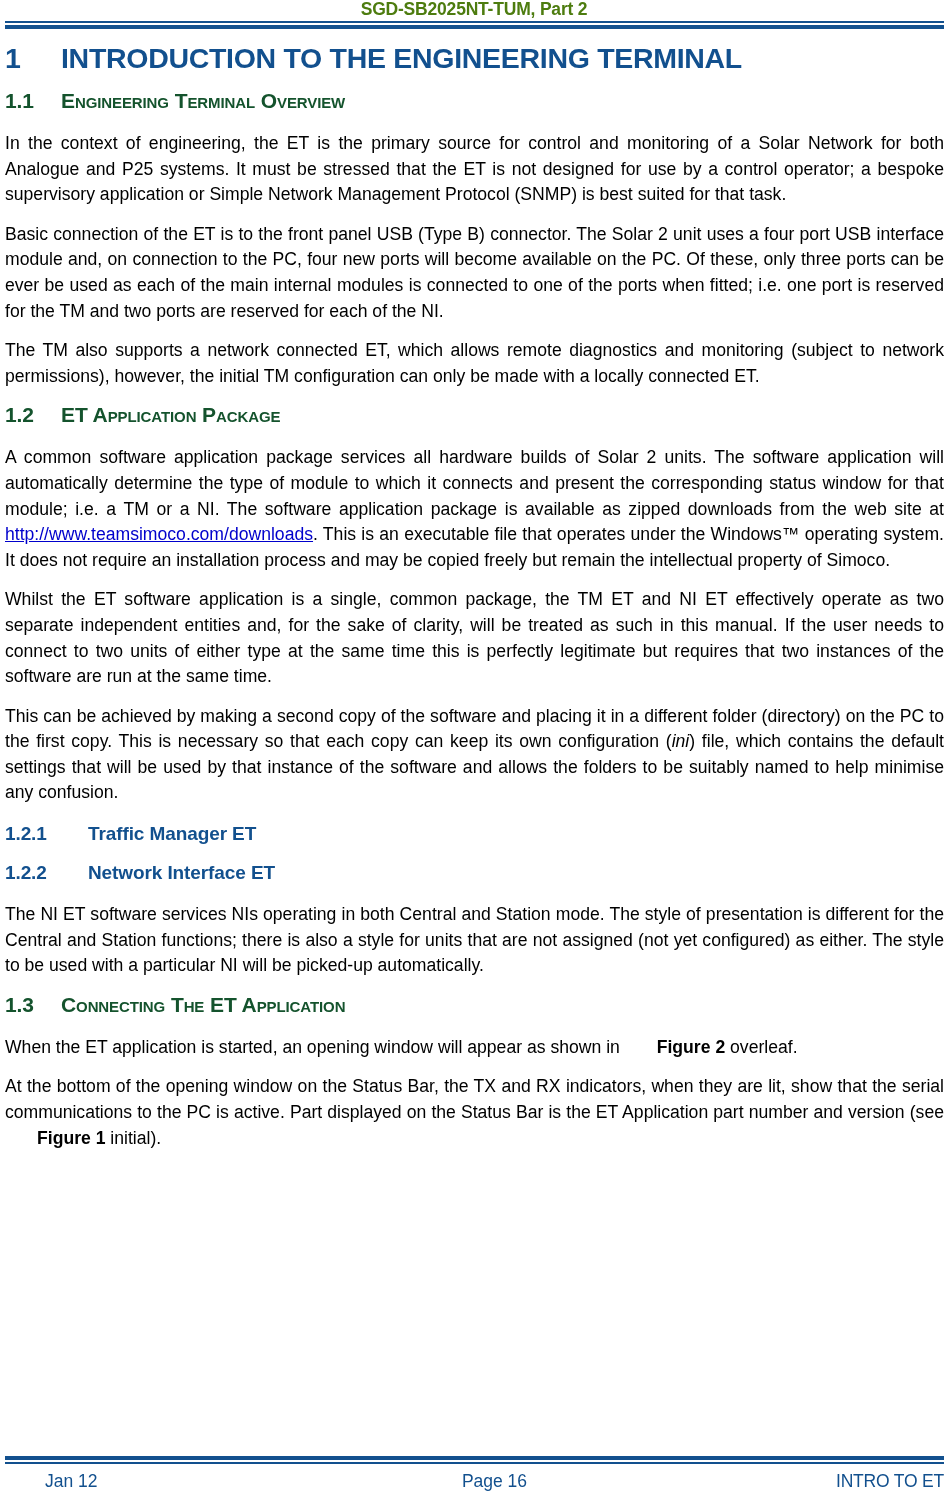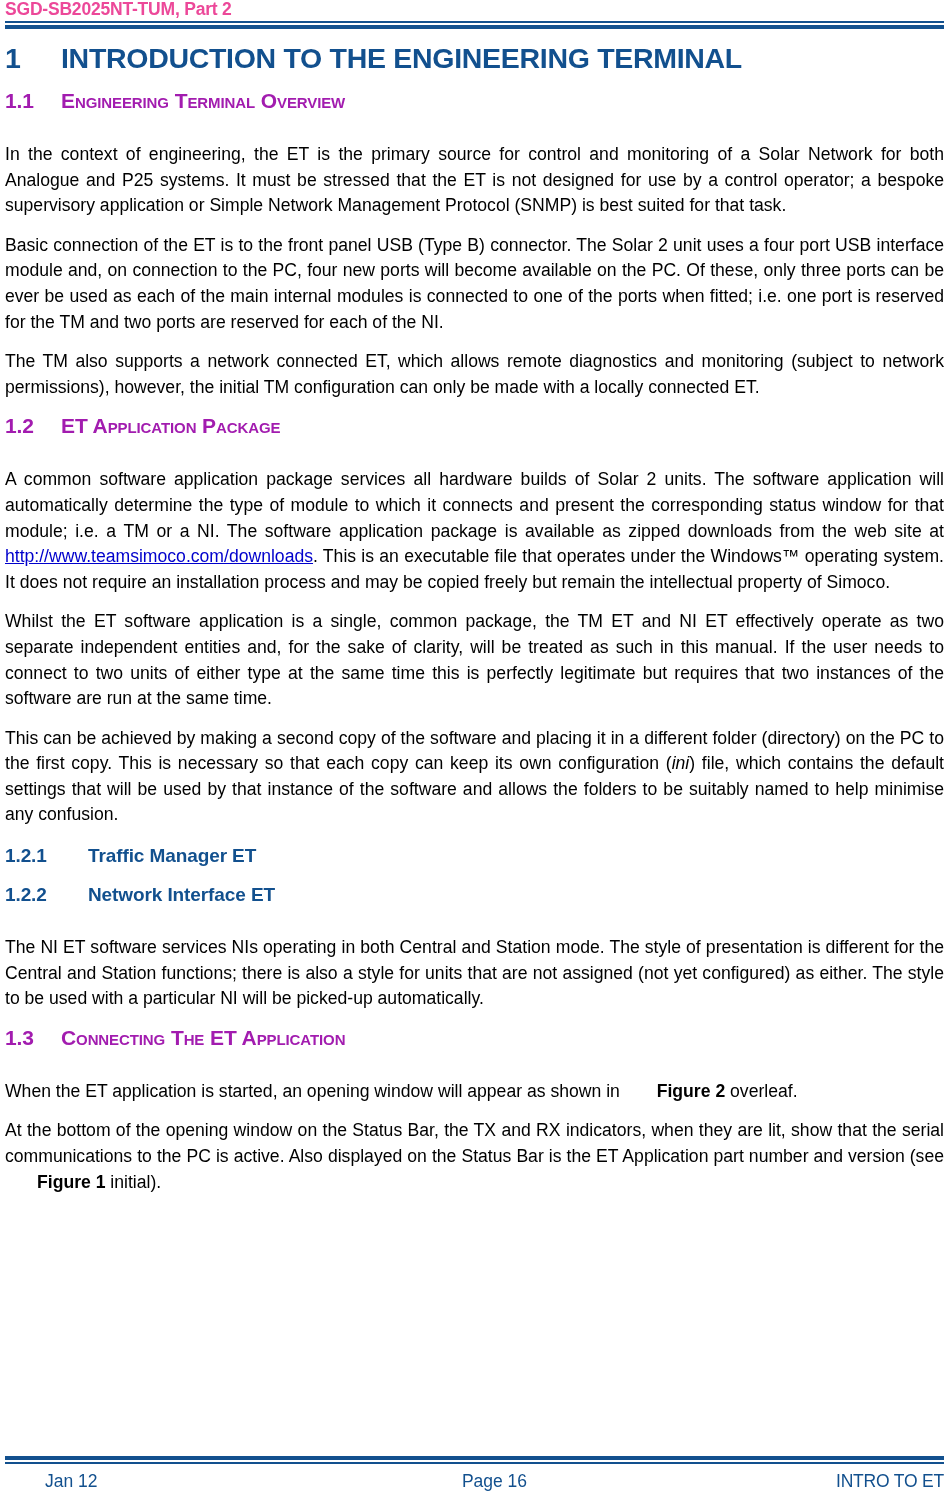--- a/index.html
+++ b/index.html
@@ -27,24 +27,24 @@
 
   
   .page-header {
     position: absolute;
     left: 5px;
     right: 5px;
     top: 0;
     height: 30px;
   }
   .header-text {
-    text-align: left;
+    text-align: center;
     font-size: 17.5px;
     font-weight: bold;
-    color: #ec4899;
+    color: #4d7c0f;
     letter-spacing: -0.2px;
     line-height: 19px;
     padding-right: 1px;
   }
   .rule-header {
     position: absolute;
     left: 0; right: 0;
     top: 21px;
     height: 8px;
   }
@@ -142,21 +142,21 @@
   h1.h-chapter .txt {
     flex: 1 1 auto;
   }
 
   h2.h-sec {
     margin: 13px 0 0 0;
     padding: 0;
     font-size: 21px;
     line-height: 25px;
     font-weight: bold;
-    color: #a21caf;
+    color: #14532d;
     font-variant: small-caps;
     letter-spacing: -0.1px;
     display: flex;
   }
   h2.h-sec .num {
     flex: 0 0 auto;
     width: 56px;
     font-variant: normal;
   }
   h2.h-sec .txt {
@@ -185,21 +185,21 @@
   p.para {
     margin: 14px 0 0 0;
     padding: 0;
     font-size: 17.6px;
     line-height: 25.6px;
     text-align: justify;
     color: #000000;
     word-spacing: 0px;
   }
   p.para.tight {
-    margin-top: 29px;
+    margin-top: 18px;
   }
 
   .link {
     color: #0000CC;
     text-decoration: underline;
   }
   .bold { font-weight: bold; padding-left: 32px; }
   .ital { font-style: italic; }
 </style>
 </head>
@@ -248,21 +248,21 @@
       <span class="num">1.2.2</span>
       <span class="txt">Network Interface ET</span>
     </h3>
     <p class="para tight">The NI ET software services NIs operating in both Central and Station mode.  The style of presentation is different for the Central and Station functions; there is also a style for units that are not assigned (not yet configured) as either.  The style to be used with a particular NI will be picked-up automatically.</p>
 
     <h2 class="h-sec">
       <span class="num">1.3</span>
       <span class="txt">Connecting The ET Application</span>
     </h2>
     <p class="para tight"><span>When the ET application is started, an opening window will appear as shown in </span><span class="bold">Figure 2</span><span> overleaf.</span></p>
-    <p class="para"><span>At the bottom of the opening window on the Status Bar, the TX and RX indicators, when they are lit, show that the serial communications to the PC is active.  Also displayed on the Status Bar is the ET Application part number and version (see </span><span class="bold">Figure 1</span><span> initial).</span></p>
+    <p class="para"><span>At the bottom of the opening window on the Status Bar, the TX and RX indicators, when they are lit, show that the serial communications to the PC is active.  Part displayed on the Status Bar is the ET Application part number and version (see </span><span class="bold">Figure 1</span><span> initial).</span></p>
 
   </div>
 
   <div class="page-footer">
     <div class="rule-footer">
       <div class="thick"></div>
       <div class="gap"></div>
       <div class="thin"></div>
     </div>
     <div class="footer-row">

